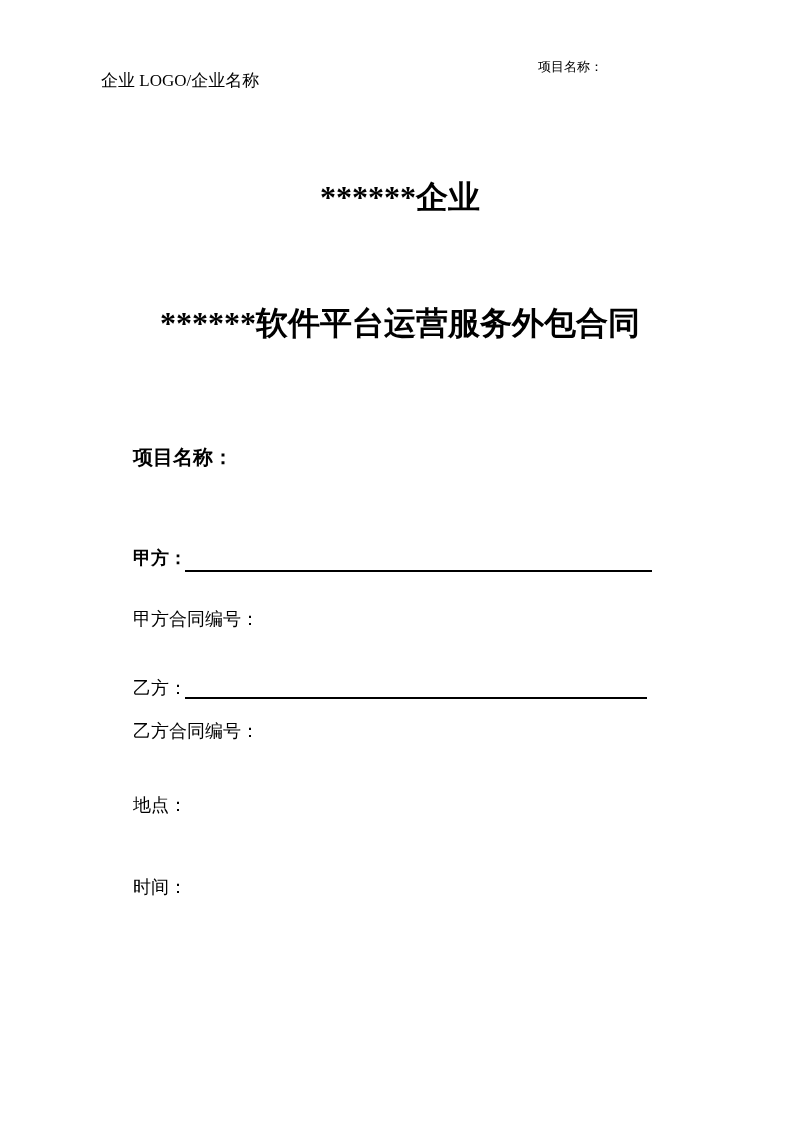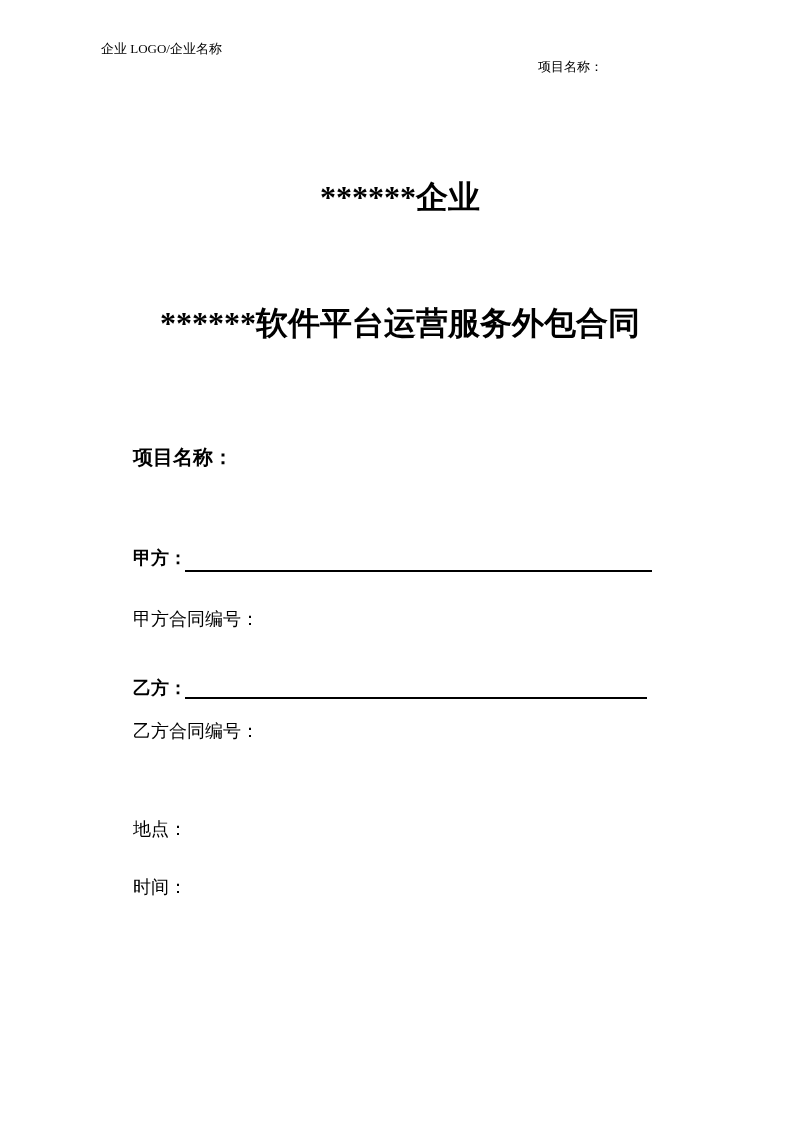--- a/index.html
+++ b/index.html
@@ -12,22 +12,22 @@
     width: 800px;
     height: 1132px;
     background: #ffffff;
     color: #000000;
     font-family: "Liberation Serif", "DejaVu Serif", serif;
     overflow: hidden;
   }
   .abs { position: absolute; white-space: nowrap; }
 
   .header-left {
-    left: 101px; top: 40px;
-    font-size: 13px; line-height: 17px; text-align: right;
+    left: 101px; top: 72px;
+    font-size: 17px; line-height: 17px; text-align: right;
   }
   .header-right {
     left: 538px; top: 58px;
     font-size: 13px; line-height: 17px;
   }
   .doc-title {
     left: 0; top: 178px; width: 800px;
     text-align: center;
     font-size: 32px; font-weight: bold; line-height: 38px;
   }
@@ -39,23 +39,23 @@
   .project-name {
     left: 133px; top: 444px;
     font-size: 20px; font-weight: bold; line-height: 26px;
   }
   .body-label {
     left: 133px;
     font-size: 18px; line-height: 26px;
   }
   .party-a-label        { top: 545px; font-weight: bold; }
   .party-a-contract-no  { top: 592px; margin-top: 14px; }
-  .party-b-label        { top: 675px; font-weight: bold; }
+  .party-b-label        { top: 675px; }
   .party-b-contract-no  { top: 718px; }
-  .location-label       { top: 816px; }
+  .location-label       { top: 792px; }
   .time-label           { top: 874px; }
 
   .fill-line {
     position: absolute;
     height: 2px;
     background: #000000;
   }
   .party-a-line { left: 185px; top: 570px; width: 467px; }
   .party-b-line { left: 185px; top: 697px; width: 462px; }
 </style>

